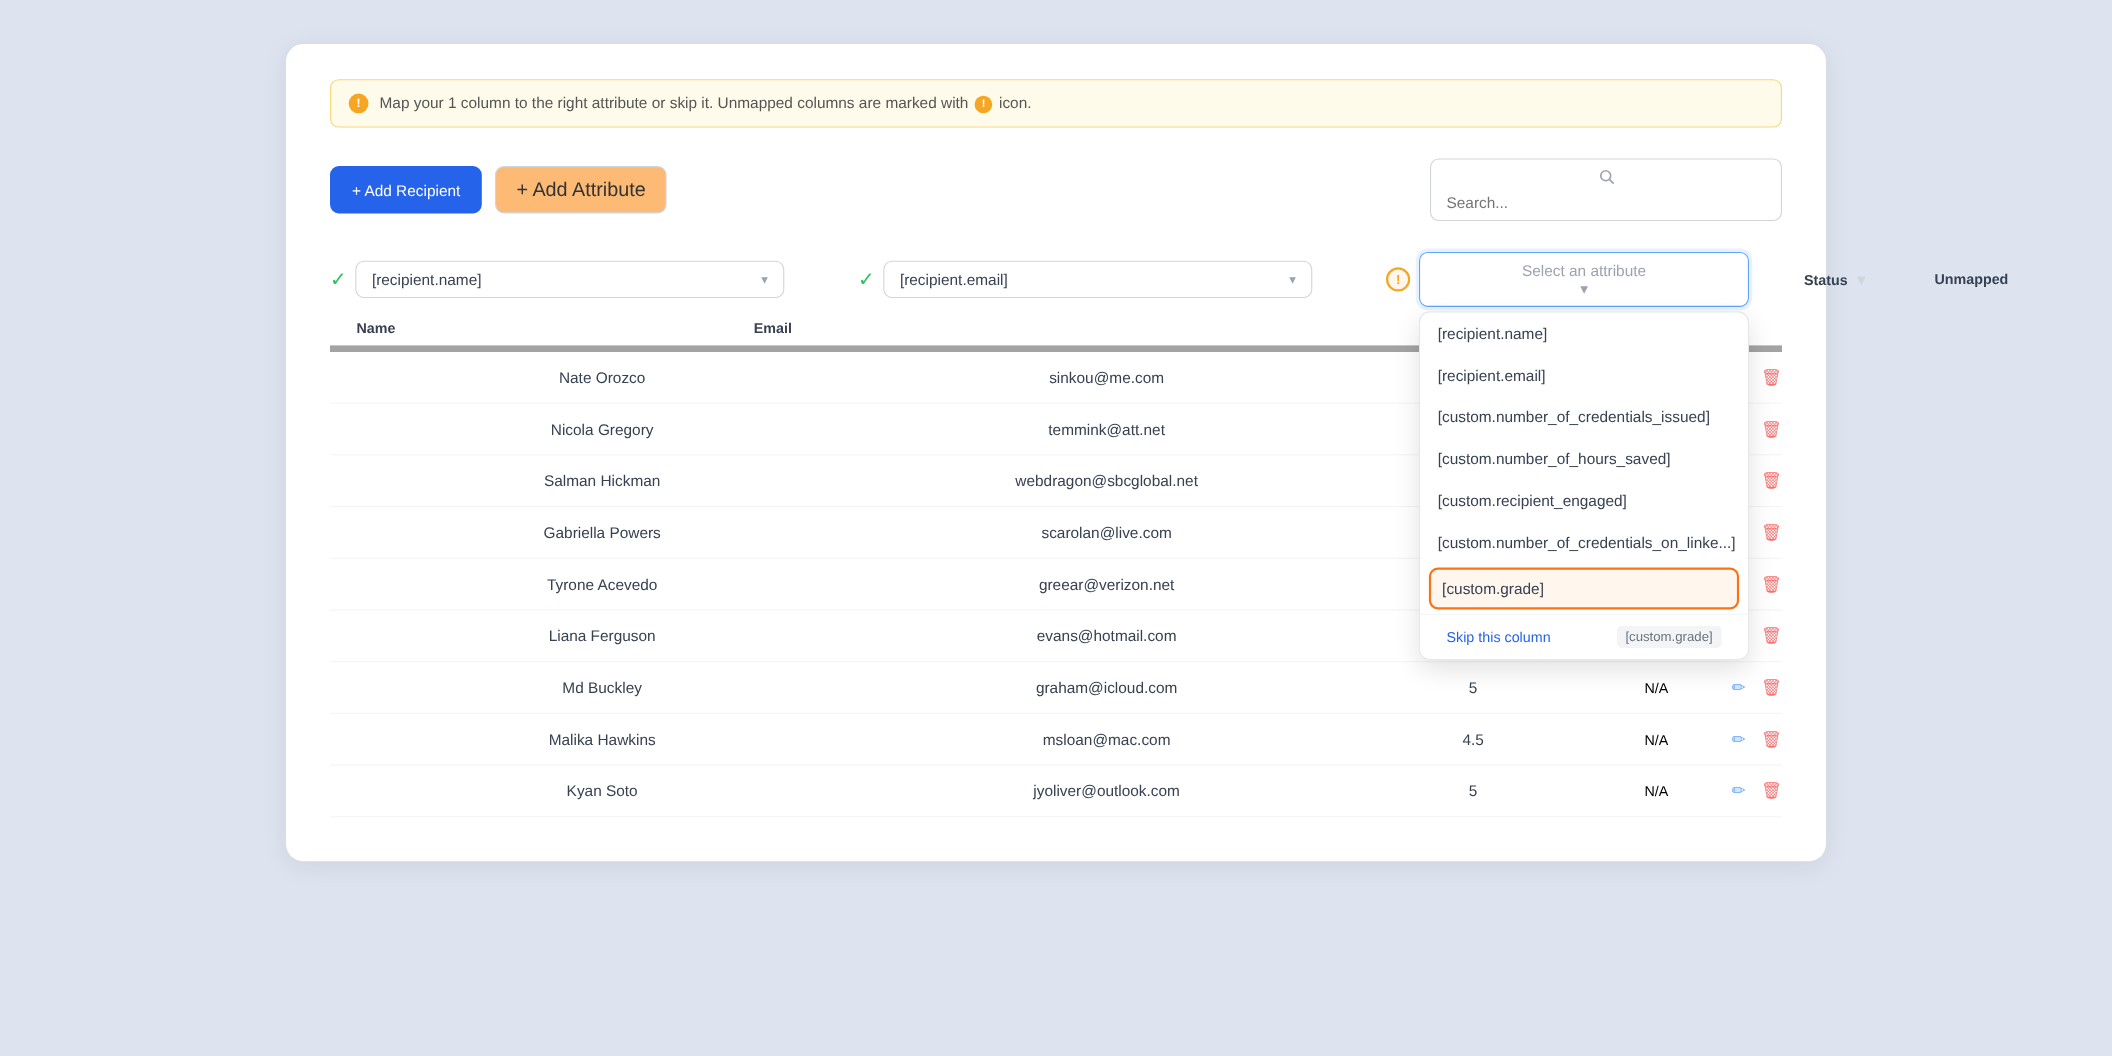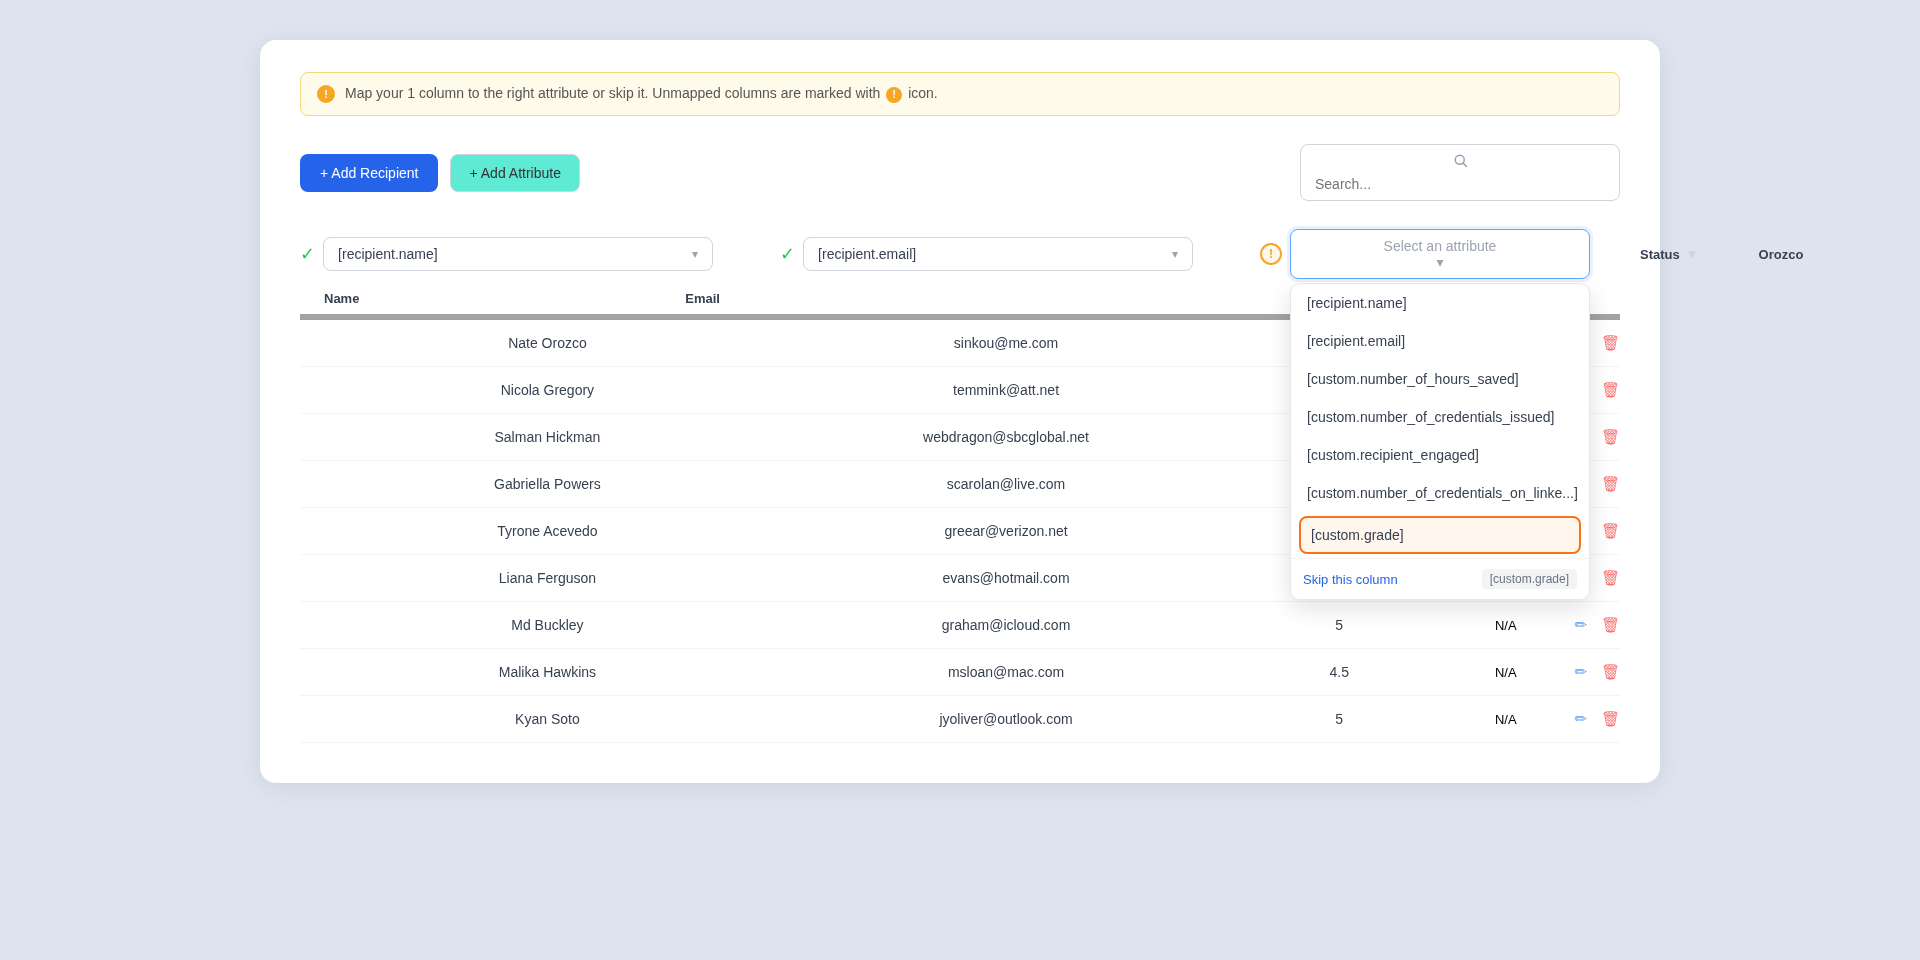--- a/index.html
+++ b/index.html
@@ -79,26 +79,26 @@
       border-radius: 8px;
       padding: 10px 20px;
       font-size: 14px;
       font-weight: 500;
       cursor: pointer;
       display: flex;
       align-items: center;
       gap: 6px;
     }
     .btn-secondary {
-      background: #5eead4;
+      background: #fdba74;
       color: #333;
       border: 1.5px solid #d1d5db;
       border-radius: 8px;
       padding: 10px 18px;
-      font-size: 14px;
+      font-size: 18px;
       font-weight: 500;
       cursor: pointer;
       display: flex;
       align-items: center;
       gap: 6px;
     }
     .search-box {
       display: flex;
       align-items: center;
       gap: 8px;
@@ -192,21 +192,21 @@
       margin: 4px 8px;
       padding: 9px 10px;
       width: calc(100% - 16px);
       color: #374151;
       font-weight: 500;
     }
     .dropdown-footer {
       display: flex;
       align-items: center;
       justify-content: space-between;
-      padding: 10px 12px;
+      padding: 10px 24px;
       border-top: 1px solid #f3f4f6;
       background: #fff;
     }
     .skip-link {
       color: #2563eb;
       font-size: 13px;
       cursor: pointer;
       text-decoration: none;
     }
     .skip-badge {
@@ -307,40 +307,40 @@
       <span style="color:#f5a623;font-size:18px;background:#fff7ed;border-radius:50%;width:22px;height:22px;display:flex;align-items:center;justify-content:center;border:2px solid #f5a623;font-size:12px;font-weight:bold;">!</span>
       <div class="attribute-col-wrapper">
         <div class="attribute-select-input">
           <span style="font-size:14px;color:#9ca3af;">Select an attribute</span>
           <span class="caret">▾</span>
         </div>
 
         <div class="dropdown-menu">
           <div class="dropdown-item">[recipient.name]</div>
           <div class="dropdown-item">[recipient.email]</div>
+          <div class="dropdown-item">[custom.number_of_credentials_issued]</div>
           <div class="dropdown-item">[custom.number_of_hours_saved]</div>
-          <div class="dropdown-item">[custom.number_of_credentials_issued]</div>
           <div class="dropdown-item">[custom.recipient_engaged]</div>
           <div class="dropdown-item">[custom.number_of_credentials_on_linke...]</div>
           <div class="dropdown-item selected">[custom.grade]</div>
           <div class="dropdown-footer">
             <span class="skip-link">Skip this column</span>
             <span class="skip-badge">[custom.grade]</span>
           </div>
         </div>
       </div>
     </div>
 
     <div style="display:flex;align-items:center;gap:60px;margin-left:20px;padding-top:0;">
       <div style="display:flex;align-items:center;gap:6px;">
         <span style="font-size:13px;font-weight:600;color:#374151;">Status</span>
         <span style="color:#d1d5db;font-size:13px;">▼</span>
       </div>
       <div>
-        <span style="font-size:13px;font-weight:600;color:#374151;">Orozco</span>
+        <span style="font-size:13px;font-weight:600;color:#374151;">Unmapped</span>
       </div>
     </div>
   </div>
 
   <div class="theader-row" style="margin-top:6px;border-bottom:6px solid #a3a3a3;padding-bottom:8px;">
     <div class="theader-cell tcell-name">Name</div>
     <div class="theader-cell tcell-email">Email</div>
     <div style="width:560px;"></div>
     <div style="width:140px;"></div>
     <div></div>

